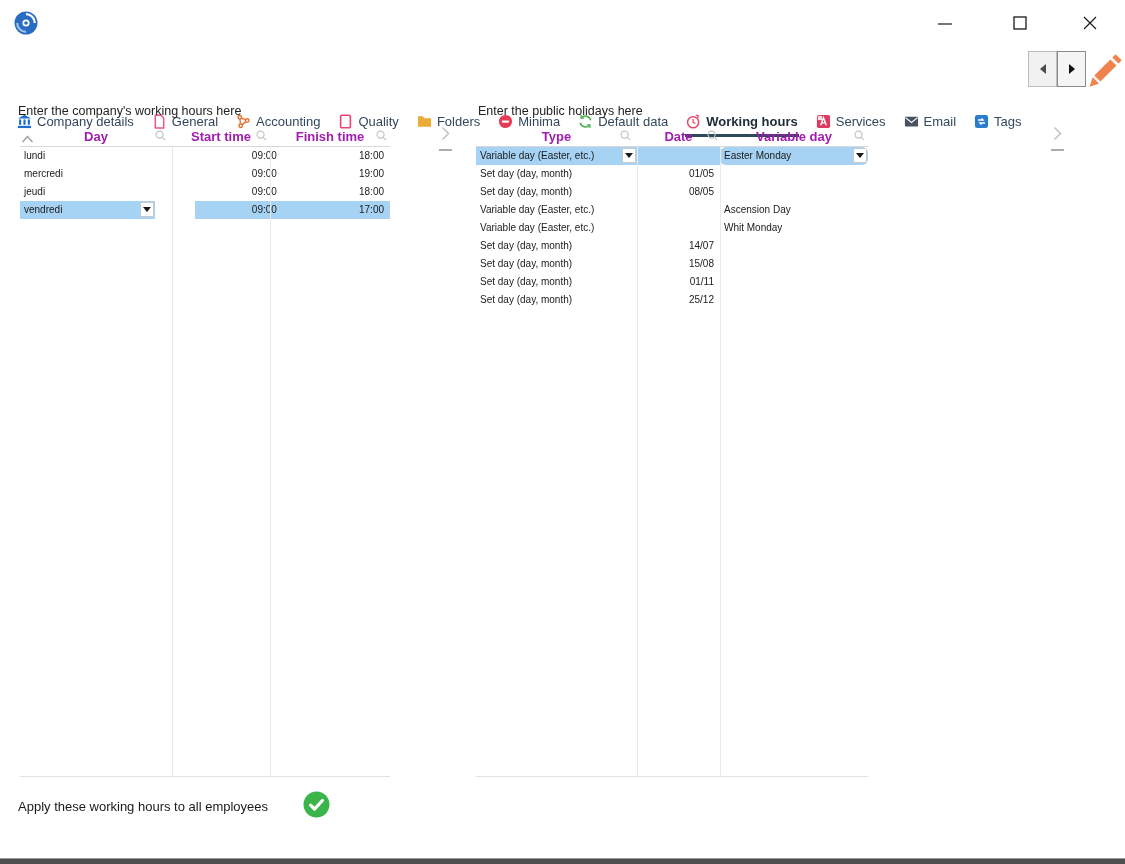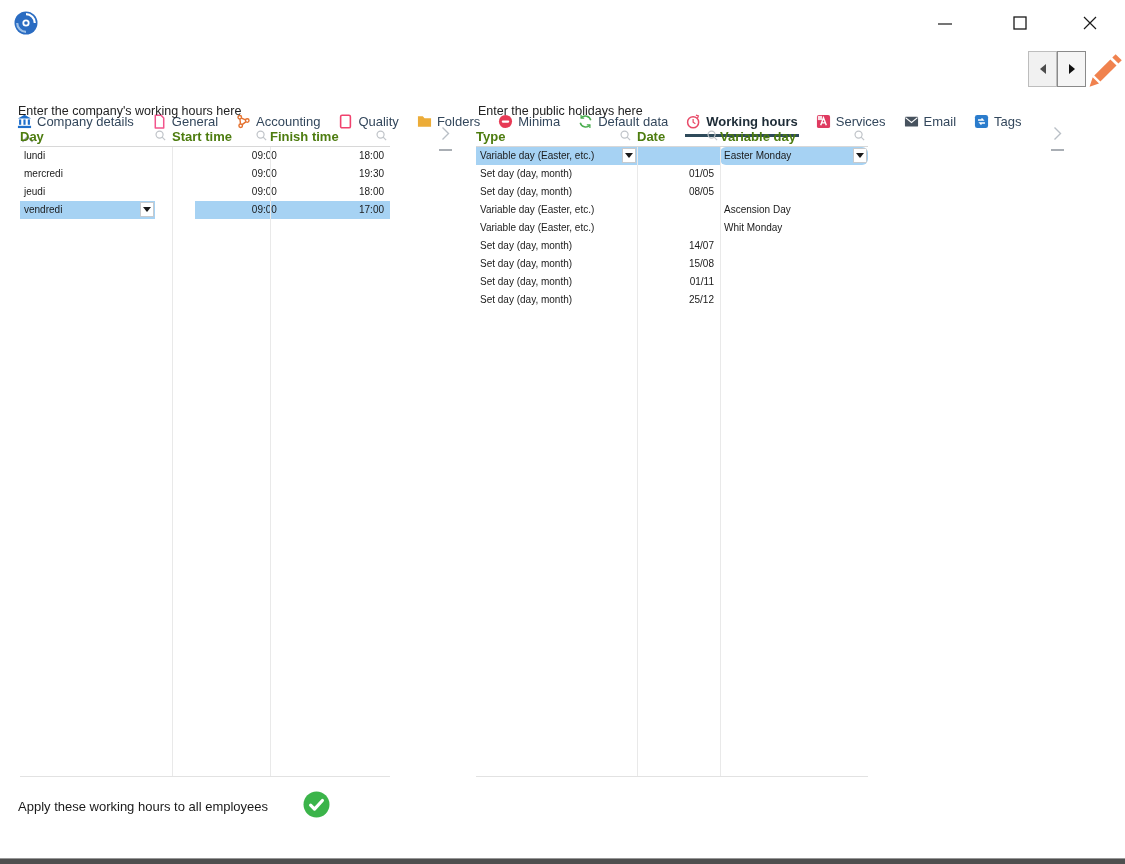--- a/index.html
+++ b/index.html
@@ -32,22 +32,22 @@
   
   .caption{position:absolute;font-size:12.5px;color:#222;}
   .cap-left{left:18px;top:104px;}
   .cap-right{left:478px;top:104px;}
 
   
   .grid{position:absolute;top:125px;height:652px;border-bottom:1px solid #e2e2e2;box-sizing:border-box;}
   .grid-left{left:20px;width:370px;}
   .grid-right{left:476px;width:392px;}
   .hdr{position:relative;height:22px;border-bottom:1px solid #d8d8d8;box-sizing:border-box;}
-  .hcell{position:absolute;top:0;height:22px;display:flex;align-items:center;justify-content:flex-start;
-         font-size:13px;font-weight:bold;color:#4d7c0f;cursor:pointer;}
+  .hcell{position:absolute;top:0;height:22px;display:flex;align-items:center;justify-content:center;
+         font-size:13px;font-weight:bold;color:#a21caf;cursor:pointer;}
   .hmag{position:absolute;top:4px;cursor:pointer;}
   .sortchev{position:absolute;left:1px;top:5px;cursor:pointer;}
   .vline{position:absolute;top:22px;bottom:0;width:1px;background:#e9e9e9;}
   .rows{position:relative;}
   .grow{display:flex;height:18px;cursor:pointer;}
   .grow.selected .cell{background:#a6d2f3;}
   .cell{position:relative;box-sizing:border-box;height:18px;line-height:18px;font-size:10px;
         overflow:hidden;white-space:nowrap;}
   .cell.l{padding-left:4px;text-align:left;}
   .cell.r{padding-right:6px;text-align:right;}
@@ -283,21 +283,21 @@
 
     <div class="rows">
       <div class="grow">
         <div class="cell l gl-c0">lundi</div>
         <div class="cell r gl-c1">09:00</div>
         <div class="cell r gl-c2">18:00</div>
       </div>
       <div class="grow">
         <div class="cell l gl-c0">mercredi</div>
         <div class="cell r gl-c1">09:00</div>
-        <div class="cell r gl-c2">19:30</div>
+        <div class="cell r gl-c2">19:00</div>
       </div>
       <div class="grow">
         <div class="cell l gl-c0">jeudi</div>
         <div class="cell r gl-c1">09:00</div>
         <div class="cell r gl-c2">18:00</div>
       </div>
       <div class="grow selected">
         <div class="cell l gl-c0">
           <span>vendredi</span>
           <span class="dd">

